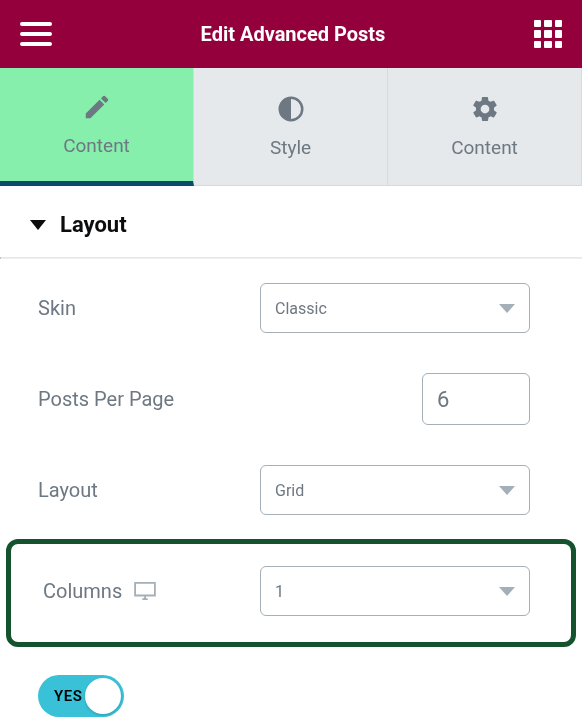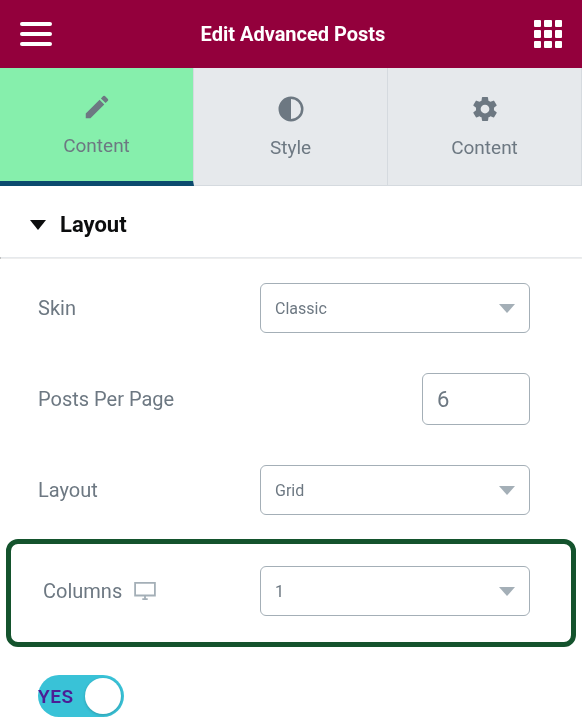--- a/index.html
+++ b/index.html
@@ -152,23 +152,24 @@
   width: 86px;
   height: 42px;
   background: #39c2d7;
   border-radius: 21px;
   position: relative;
   cursor: pointer;
   display: flex;
   align-items: center;
 }
 .toggle-label {
-  color: #4c1d95;
-  font-size: 19px;
+  color: #000000;
+  font-size: 15px;
   font-weight: 600;
+  margin-left: 16px;
   letter-spacing: 0.5px;
 }
 .toggle-knob {
   position: absolute;
   right: 3px;
   top: 3px;
   width: 36px;
   height: 36px;
   background: #fff;
   border-radius: 50%;

